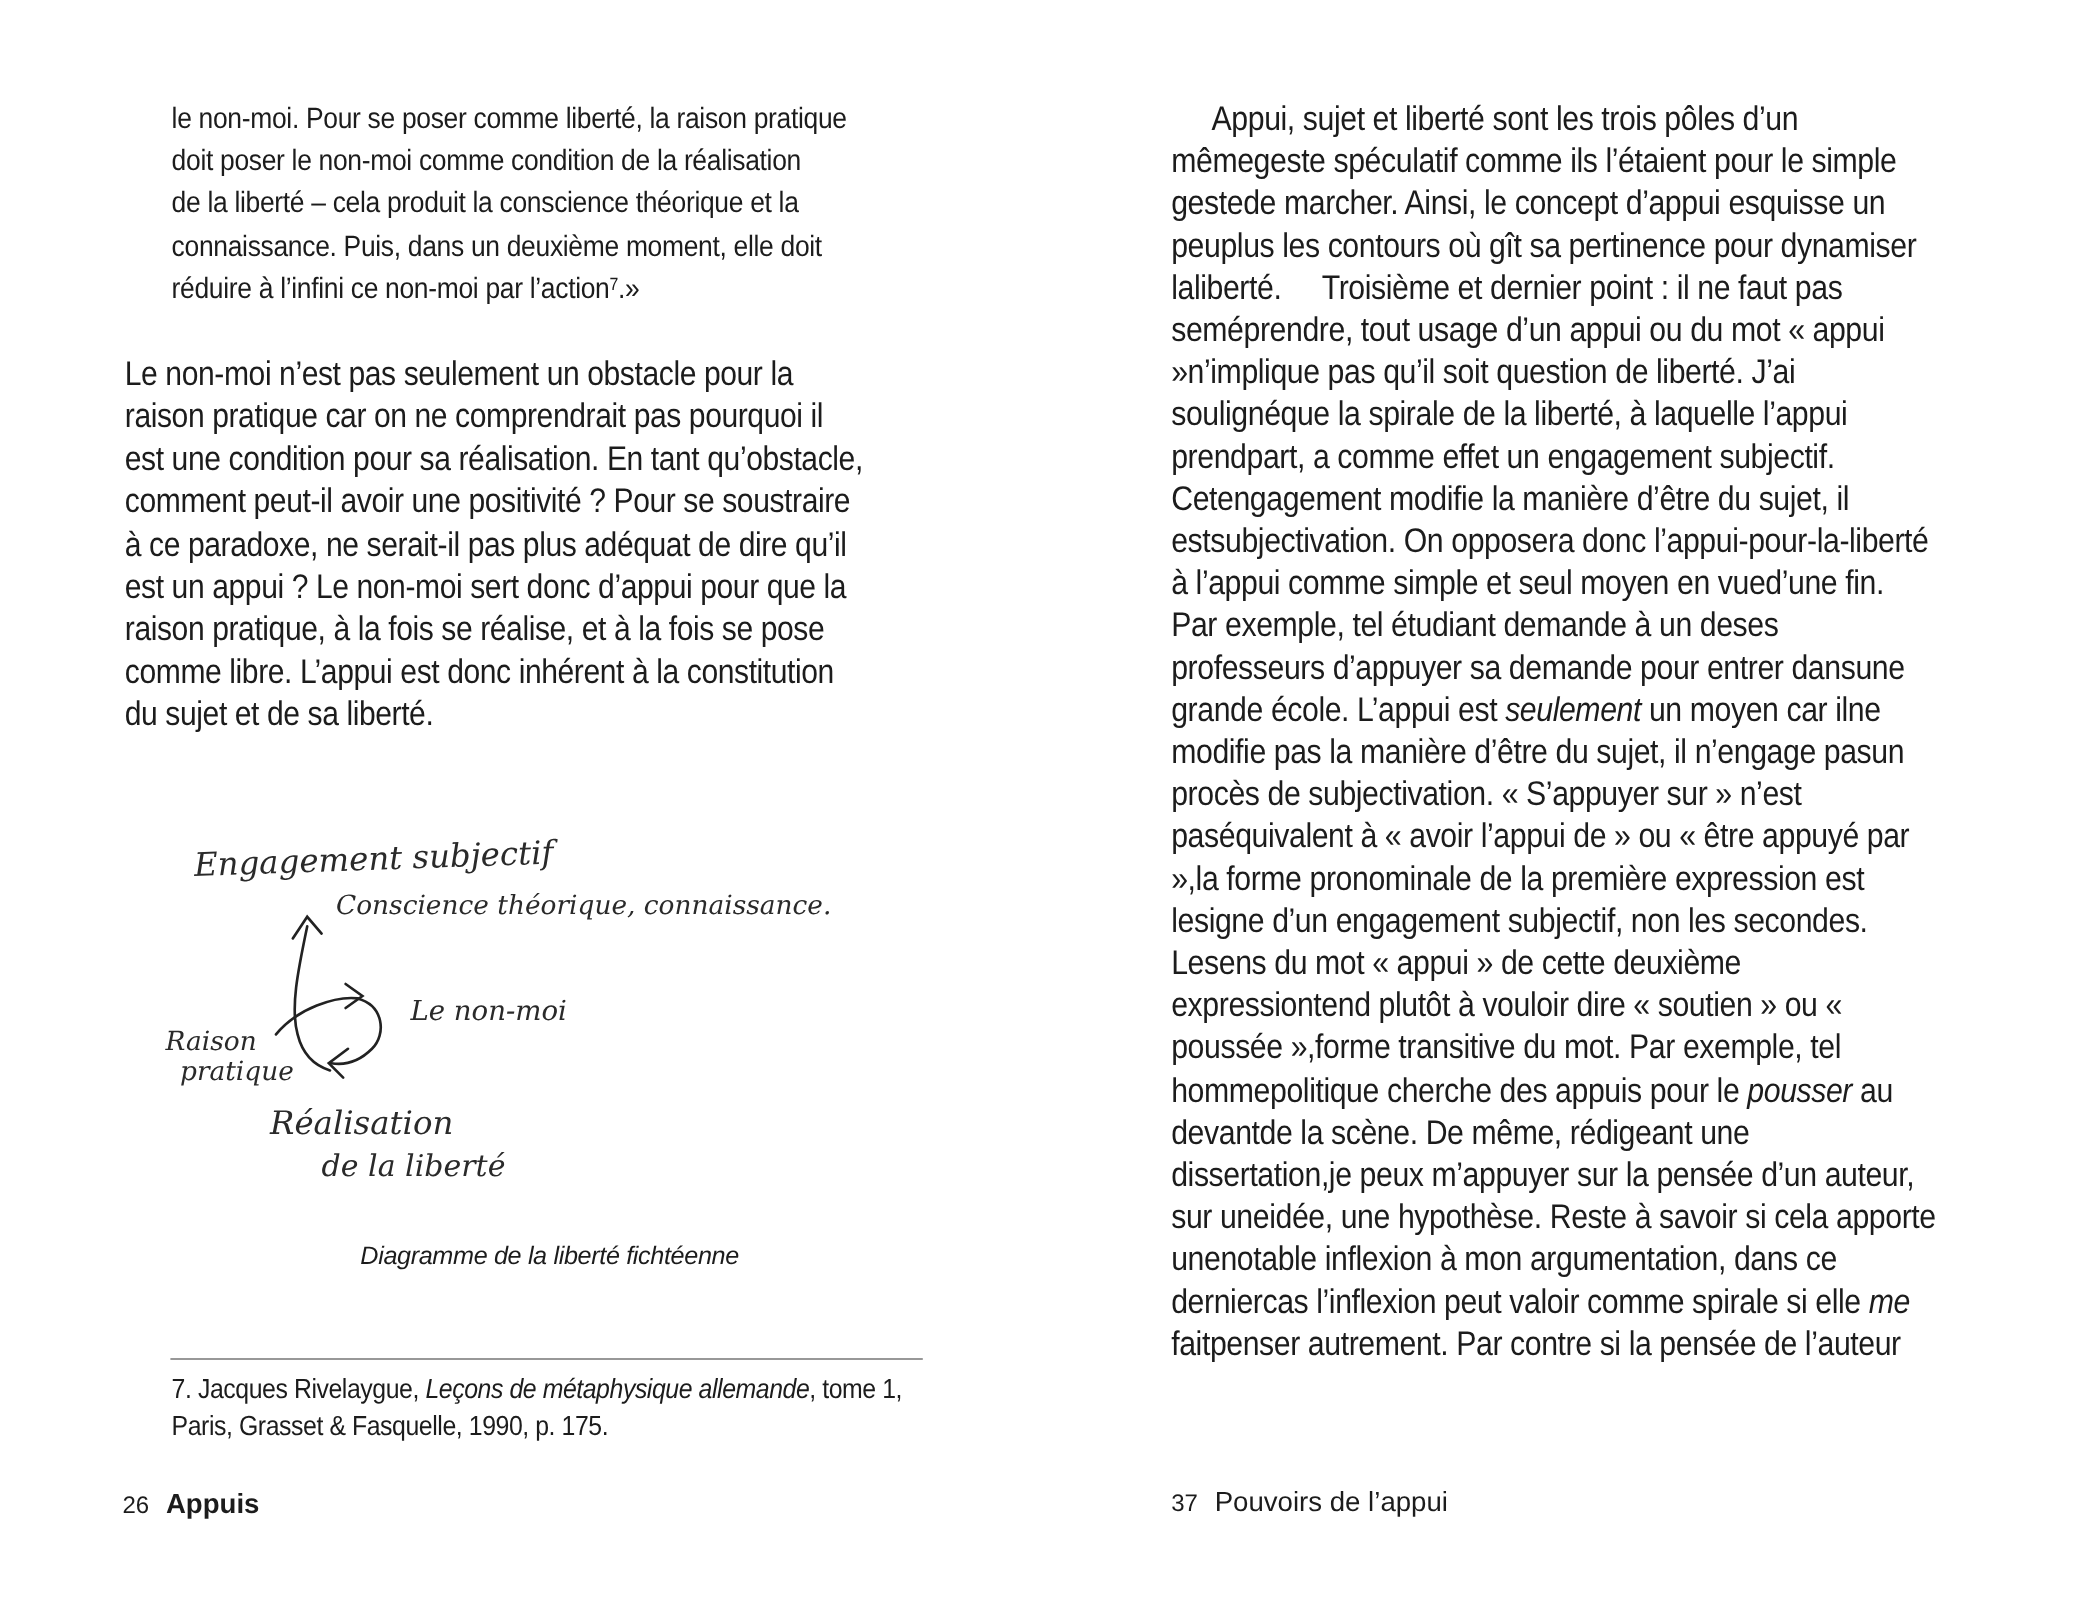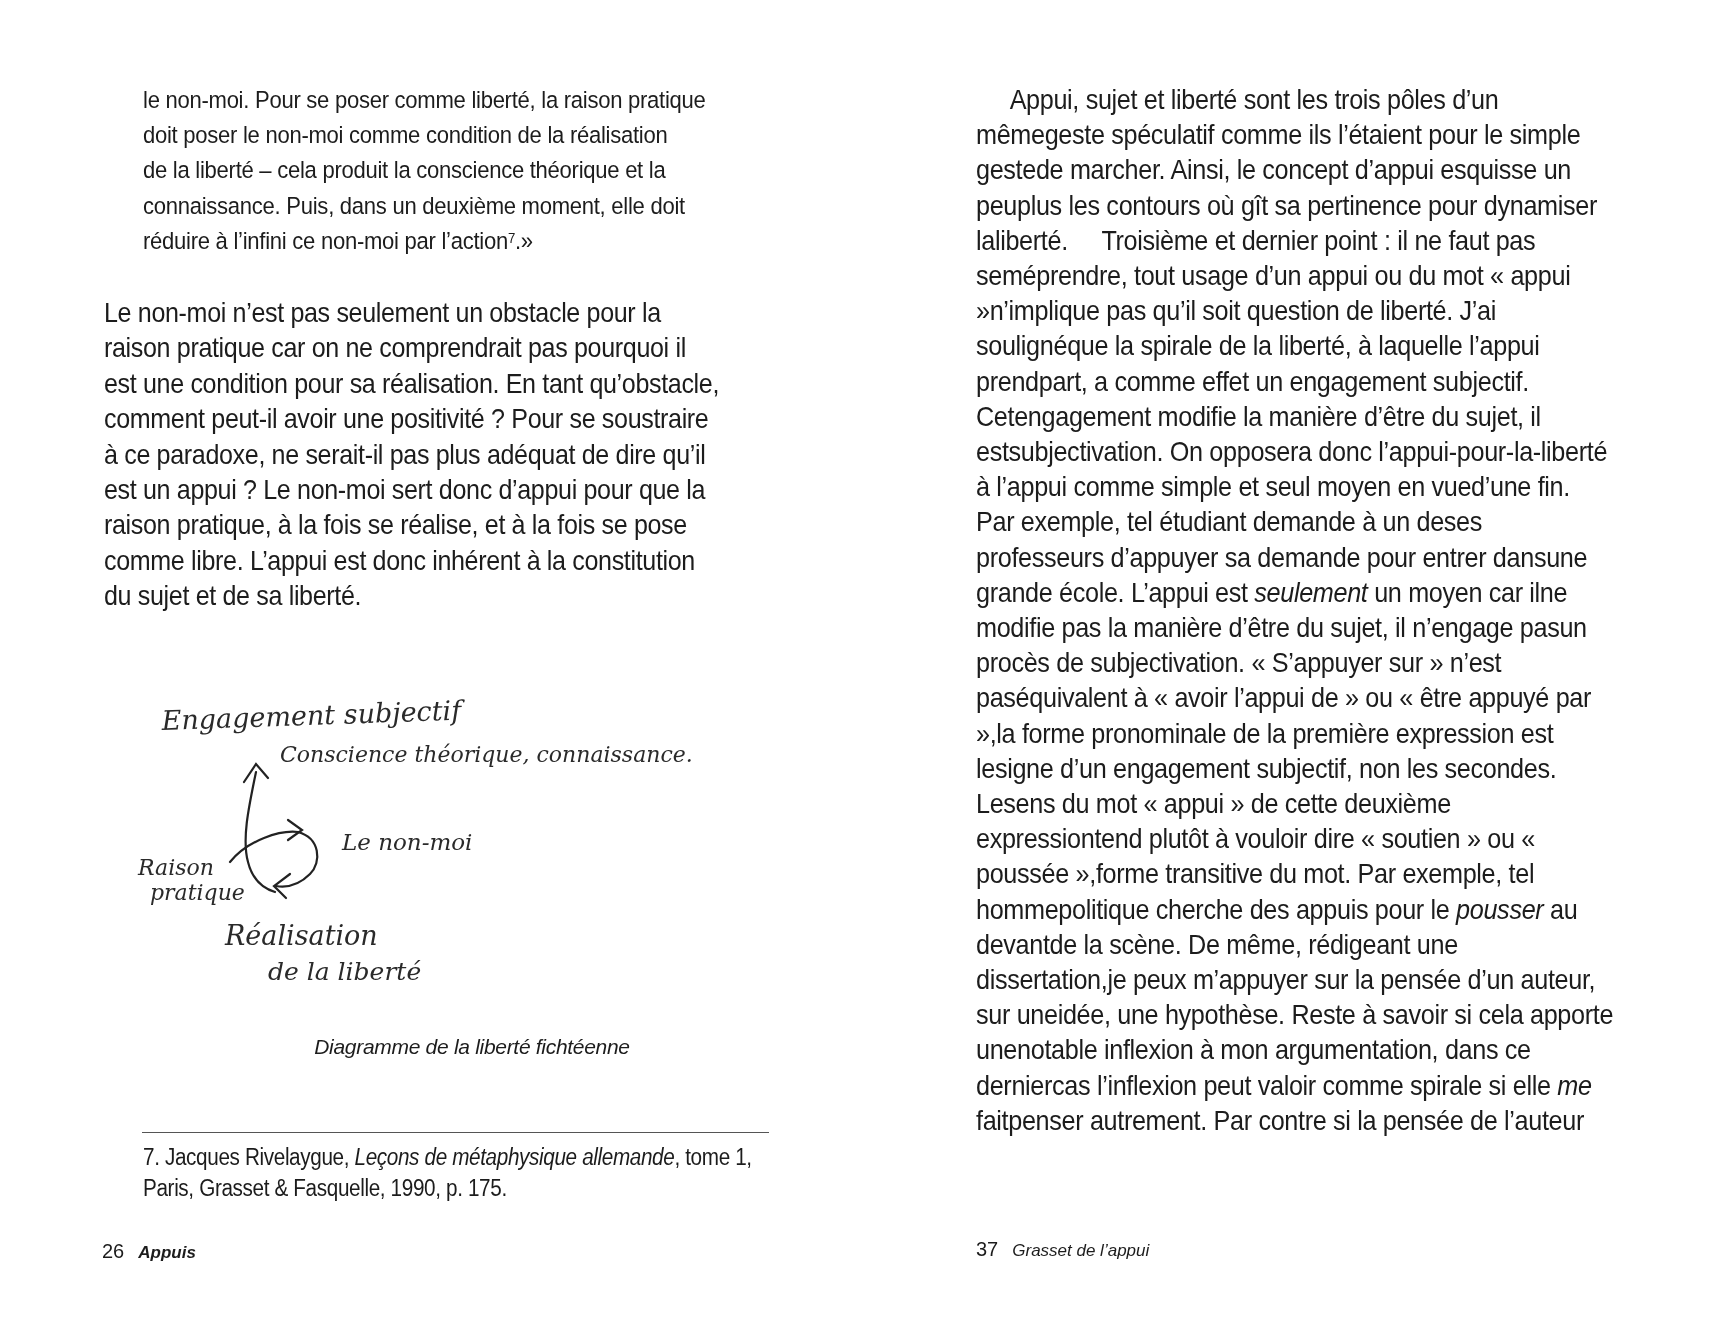--- a/index.html
+++ b/index.html
@@ -14,32 +14,32 @@
   .quote .line, .body-text .line { display: block; white-space: nowrap; }
   sup { font-size: 60%; vertical-align: top; position: relative; top: -2px; }
 
   .body-left { position: absolute; left: 104px; top: 295px; width: 700px;
                font-size: 28.5px; line-height: 35.4px; letter-spacing: -0.4px; transform: scaleX(0.88); transform-origin: left top; }
 
   .figure { position: absolute; left: 130px; top: 690px; width: 640px; height: 300px; }
   .figure svg { width: 640px; height: 300px; }
   .hw { font-family: "DejaVu Serif", serif; font-style: italic; fill: #2a2a2a; }
 
-  .caption { position: absolute; left: 14px; top: 1035px; width: 866px; text-align: center;
+  .caption { position: absolute; left: 0; top: 1035px; width: 866px; text-align: center;
              font-size: 21px; font-style: italic; letter-spacing: -0.3px; padding-left: 50px; box-sizing: border-box; }
 
   .footnote-rule { position: absolute; left: 142px; top: 1132px; width: 627px; height: 0;
                    border-top: 1.5px solid #555; }
   .footnote { position: absolute; left: 143px; top: 1142px; width: 700px;
               font-size: 23px; line-height: 31px; letter-spacing: -0.4px; transform: scaleX(0.9); transform-origin: left top; }
   .footnote .line { display: block; white-space: nowrap; }
 
   .folio { position: absolute; top: 1240px; font-size: 20px; white-space: nowrap; }
   .folio .num { display: inline-block; margin-right: 14px; }
-  .folio .title { font-style: italic; font-size: 17px; }
+  .folio .title { font-size: 23px; }
   .folio-left { left: 102px; }
   .folio-left .title { font-weight: bold; }
   .folio-right { left: 976px; top: 1238px; }
 
   .body-right { position: absolute; left: 976px; top: 82px; width: 720px;
                 font-size: 28.5px; line-height: 35.2px; letter-spacing: -0.4px; transform: scaleX(0.885); transform-origin: left top; }
   .indent { padding-left: 38px; }
   em { font-style: italic; }
 </style>
 </head>
@@ -95,14 +95,14 @@
   </div>
 
   <div class="folio folio-left">
     <span class="num">26</span><span class="title">Appuis</span>
   </div>
 </div>
 
 <div class="page page-right"></div>
 <div class="body-right" id="right-body"><span class="line indent"><span>Appui, sujet et liberté sont les trois pôles d’un même</span></span><span class="line"><span>geste spéculatif comme ils l’étaient pour le simple geste</span></span><span class="line"><span>de marcher. Ainsi, le concept d’appui esquisse un peu</span></span><span class="line"><span>plus les contours où gît sa pertinence pour dynamiser la</span></span><span class="line"><span>liberté.</span></span><span class="line indent"><span>Troisième et dernier point : il ne faut pas se</span></span><span class="line"><span>méprendre, tout usage d’un appui ou du mot « appui »</span></span><span class="line"><span>n’implique pas qu’il soit question de liberté. J’ai souligné</span></span><span class="line"><span>que la spirale de la liberté, à laquelle l’appui prend</span></span><span class="line"><span>part, a comme effet un engagement subjectif. Cet</span></span><span class="line"><span>engagement modifie la manière d’être du sujet, il est</span></span><span class="line"><span>subjectivation. On opposera donc l’appui-pour-la-</span></span><span class="line"><span>liberté à l’appui comme simple et seul moyen en vue</span></span><span class="line"><span>d’une fin. Par exemple, tel étudiant demande à un de</span></span><span class="line"><span>ses professeurs d’appuyer sa demande pour entrer dans</span></span><span class="line"><span>une grande école. L’appui est </span><em>seulement</em><span> un moyen car il</span></span><span class="line"><span>ne modifie pas la manière d’être du sujet, il n’engage pas</span></span><span class="line"><span>un procès de subjectivation. « S’appuyer sur » n’est pas</span></span><span class="line"><span>équivalent à « avoir l’appui de » ou « être appuyé par »,</span></span><span class="line"><span>la forme pronominale de la première expression est le</span></span><span class="line"><span>signe d’un engagement subjectif, non les secondes. Le</span></span><span class="line"><span>sens du mot « appui » de cette deuxième expression</span></span><span class="line"><span>tend plutôt à vouloir dire « soutien » ou « poussée »,</span></span><span class="line"><span>forme transitive du mot. Par exemple, tel homme</span></span><span class="line"><span>politique cherche des appuis pour le </span><em>pousser</em><span> au devant</span></span><span class="line"><span>de la scène. De même, rédigeant une dissertation,</span></span><span class="line"><span>je peux m’appuyer sur la pensée d’un auteur, sur une</span></span><span class="line"><span>idée, une hypothèse. Reste à savoir si cela apporte une</span></span><span class="line"><span>notable inflexion à mon argumentation, dans ce dernier</span></span><span class="line"><span>cas l’inflexion peut valoir comme spirale si elle </span><em>me</em><span> fait</span></span><span class="line"><span>penser autrement. Par contre si la pensée de l’auteur</span></span></div>
 <div class="folio folio-right">
-  <span class="num">37</span><span class="title">Grasset de l’appui</span>
+  <span class="num">37</span><span class="title">Pouvoirs de l’appui</span>
 </div>
 
 </body></html>

